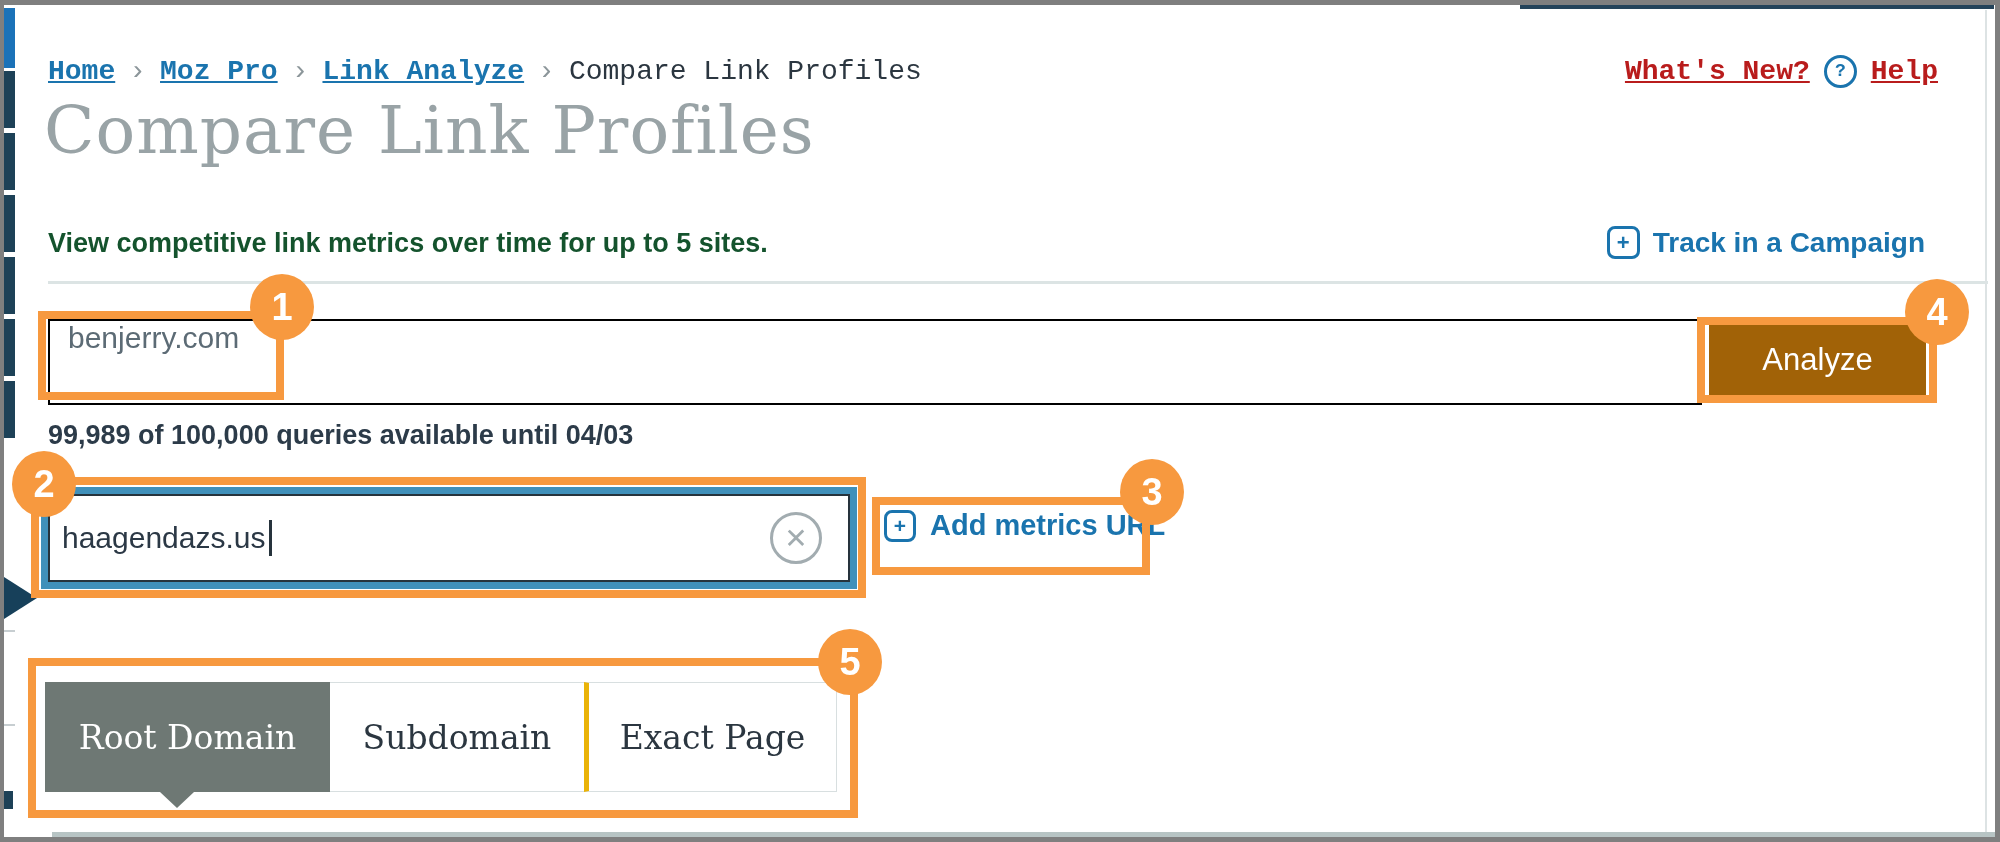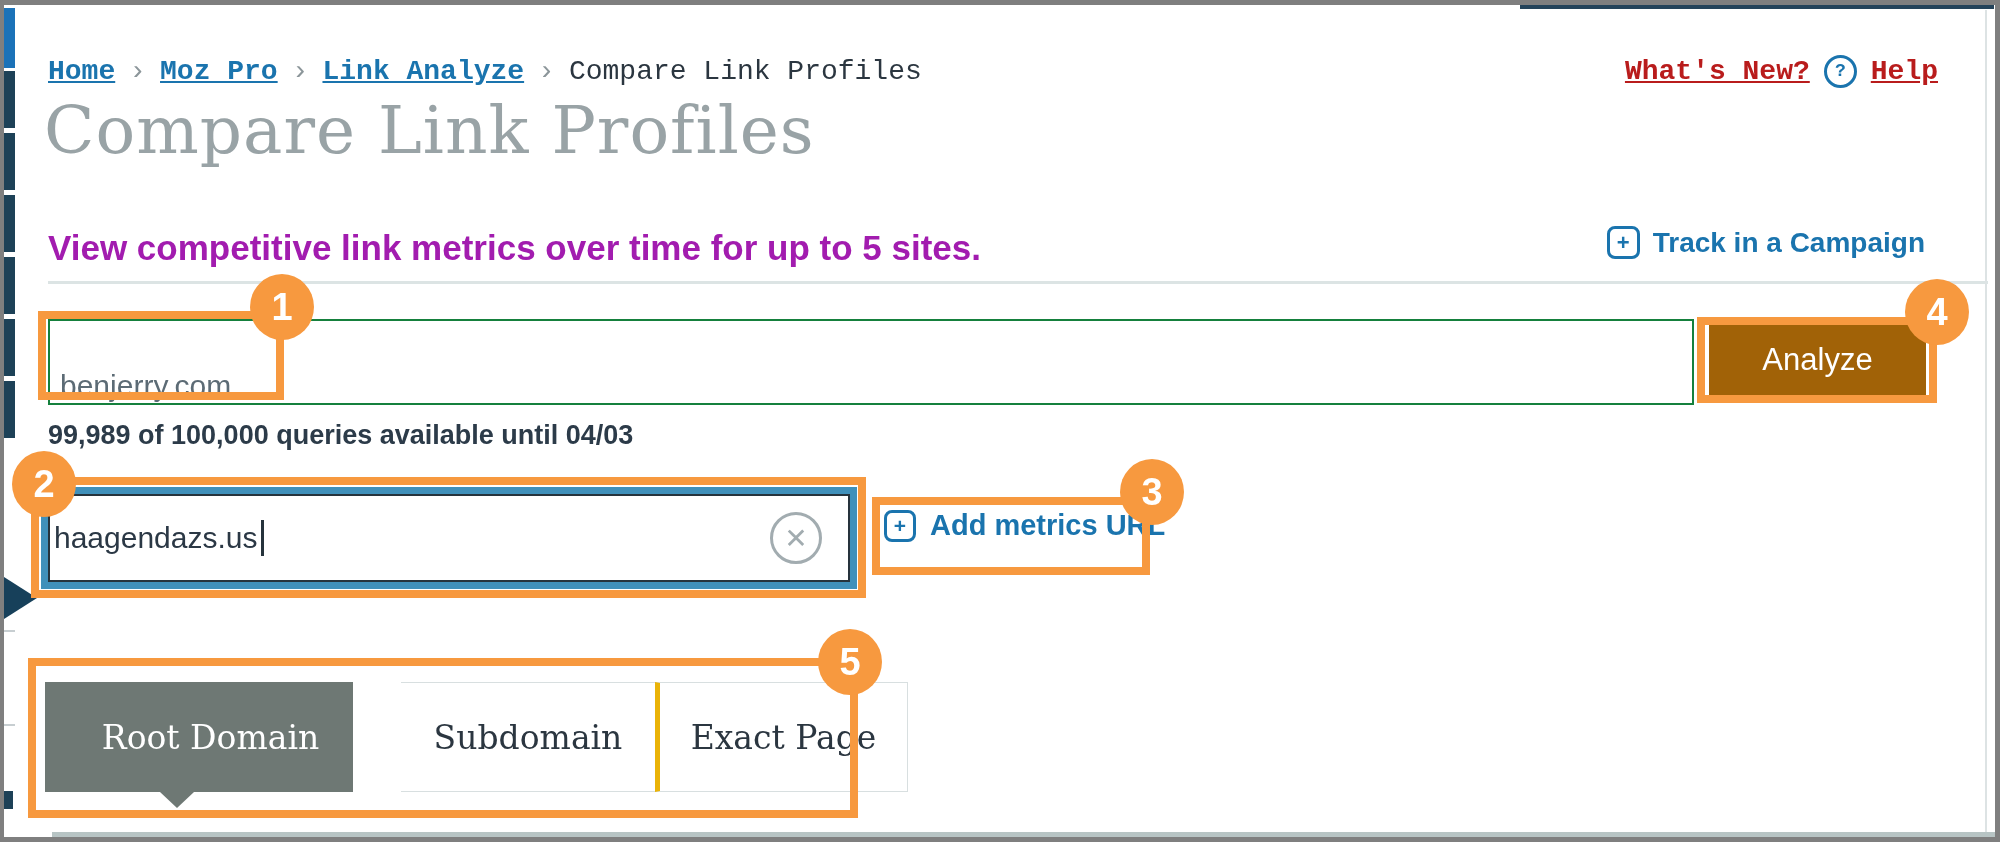--- a/index.html
+++ b/index.html
@@ -30,53 +30,53 @@
   .crumb-sep{color:#8c969a;margin:0 14px;font-size:28px;}
   .crumb-current{color:#2b3640;}
   .utility{position:absolute;right:0;top:0;height:38px;display:flex;align-items:center;gap:14px;}
   .util-link{color:#b91c1c;text-decoration:underline;font-weight:600;}
   .help-icon{width:27px;height:27px;border:3px solid #1a74ae;border-radius:50%;display:flex;
     align-items:center;justify-content:center;color:#1a74ae;font-size:18px;font-weight:700;}
 
   
   .page-title{position:absolute;left:44px;top:92px;font-family:"DejaVu Serif",serif;font-size:66px;
     color:#99a3a6;font-weight:400;letter-spacing:1px;}
-  .subtitle{position:absolute;left:48px;top:228px;font-size:35px;font-weight:600;color:#a21caf;}
+  .subtitle{position:absolute;left:48px;top:228px;font-size:27px;font-weight:600;color:#14532d;}
   .track-link{position:absolute;right:75px;top:226px;display:flex;align-items:center;gap:13px;
     color:#1a74ae;font-size:28px;font-weight:600;cursor:pointer;}
   .plus-box{width:27px;height:27px;border:3px solid #1a74ae;border-radius:8px;display:flex;
     align-items:center;justify-content:center;color:#1a74ae;font-size:22px;font-weight:700;line-height:1;}
   .divider{position:absolute;left:48px;top:281px;width:1940px;height:3px;background:#dce4e4;}
 
   
-  .url-input-1{position:absolute;left:48px;top:319px;width:1632px;height:82px;border:2px solid #15803d;
-    background:#fff;display:flex;align-items:flex-end;padding-left:10px;box-sizing:content-box;
+  .url-input-1{position:absolute;left:48px;top:319px;width:1632px;height:82px;border:2px solid #000000;
+    background:#fff;display:flex;align-items:flex-start;padding-left:18px;box-sizing:content-box;
     font-size:30px;color:#5c6b75;}
   .analyze-btn{position:absolute;left:1709px;top:325px;width:217px;height:70px;background:#a16207;
     color:#ffffff;font-size:31px;display:flex;align-items:center;justify-content:center;cursor:pointer;}
   .queries{position:absolute;left:48px;top:420px;font-size:27px;font-weight:700;color:#2c3b49;}
 
   
   .focus-frame{position:absolute;left:41px;top:487px;width:802px;height:88px;border:7px solid #4090ba;background:#fff;}
   .inner-input{position:absolute;left:0;top:0;right:0;bottom:0;border:2px solid #26333c;
-    display:flex;align-items:center;padding-left:4px;font-size:30px;color:#2b3845;}
+    display:flex;align-items:center;padding-left:12px;font-size:30px;color:#2b3845;}
   .caret{display:inline-block;width:3px;height:36px;background:#26333c;margin-left:3px;}
   .clear-icon{position:absolute;right:26px;top:50%;transform:translateY(-50%);width:46px;height:46px;
     border:3px solid #a2acb0;border-radius:50%;display:flex;align-items:center;justify-content:center;
     color:#a2acb0;font-size:28px;cursor:pointer;}
   .add-url{position:absolute;left:884px;top:509px;display:flex;align-items:center;gap:14px;
     color:#1a74ae;font-size:29px;font-weight:600;cursor:pointer;}
   .plus-box-sm{width:26px;height:26px;border:3px solid #1a74ae;border-radius:8px;display:flex;
     align-items:center;justify-content:center;color:#1a74ae;font-size:21px;font-weight:700;line-height:1;}
 
   
   .tabs{position:absolute;left:45px;top:682px;display:flex;height:110px;font-family:"DejaVu Serif",serif;font-size:33px;}
   .tab{display:flex;align-items:center;justify-content:center;cursor:pointer;}
-  .tab.selected{width:285px;background:#6e7874;color:#ffffff;padding-left:23px;}
-  .tab.plain{background:#ffffff;color:#2b3640;border:1px solid #d8dfe0;box-sizing:border-box;margin-left:48px;}
+  .tab.selected{width:285px;background:#6e7874;color:#ffffff;}
+  .tab.plain{background:#ffffff;color:#2b3640;border:1px solid #d8dfe0;box-sizing:border-box;}
   .tab.t2{width:255px;border-left:none;}
   .tab.t3{width:253px;border-left:5px solid #eab308;margin-left:-1px;}
   .tab-pointer{position:absolute;left:160px;top:792px;width:0;height:0;
     border-left:17px solid transparent;border-right:17px solid transparent;border-top:16px solid #6e7874;}
 
   
   .anno-box{position:absolute;border:8px solid #f7993f;background:transparent;pointer-events:none;}
   .box1{left:38px;top:311px;width:230px;height:73px;}
   .box2{left:31px;top:477px;width:819px;height:105px;}
   .box3{left:872px;top:497px;width:262px;height:62px;}

